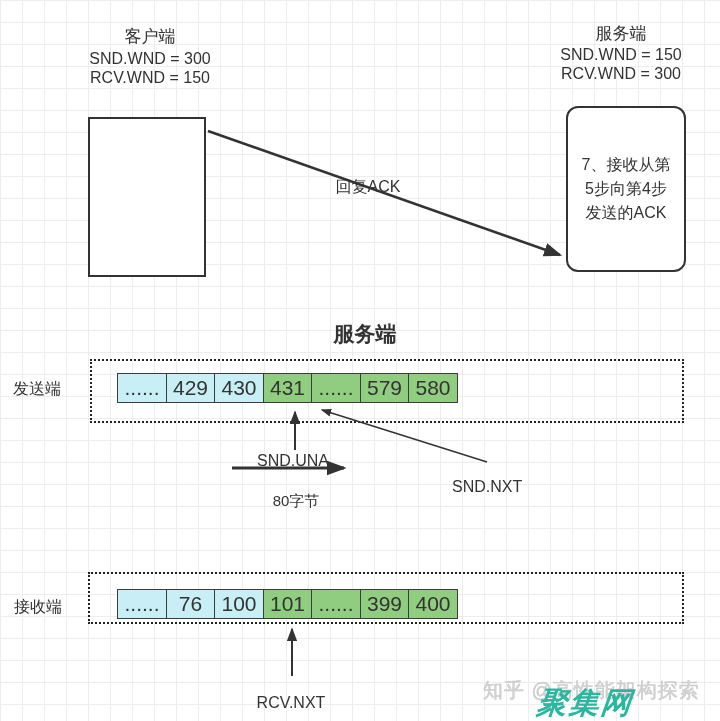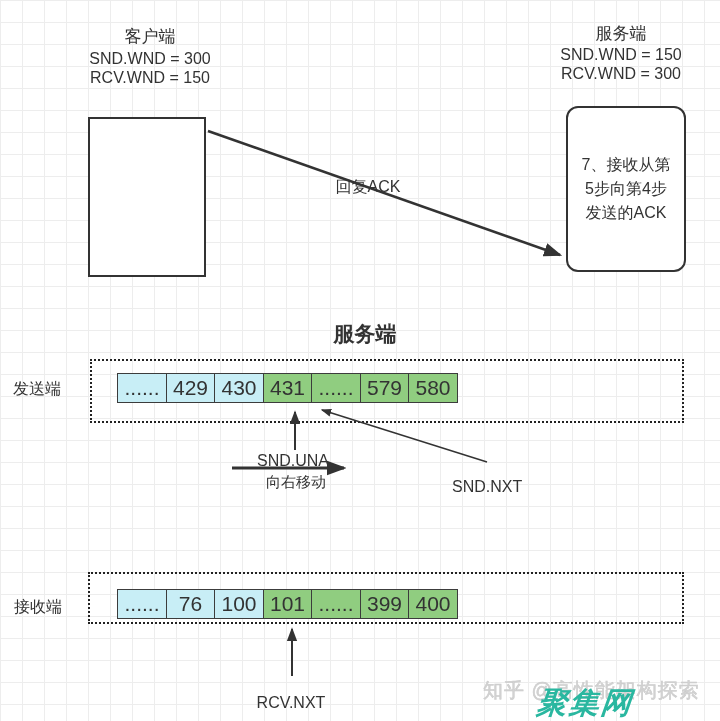--- a/index.html
+++ b/index.html
@@ -89,21 +89,21 @@
     <div class="cell blue">......</div>
     <div class="cell blue">429</div>
     <div class="cell blue">430</div>
     <div class="cell green">431</div>
     <div class="cell green">......</div>
     <div class="cell green">579</div>
     <div class="cell green">580</div>
   </div>
 
   <div class="abs ctr t16" style="left:233px;top:451px;width:120px;text-decoration:underline;">SND.UNA</div>
-  <div class="abs ctr" style="left:236px;top:473px;width:120px;font-size:15px;">向右移动</div>
+  <div class="abs ctr" style="left:236px;top:492px;width:120px;font-size:15px;">80字节</div>
 
   <div class="abs t16" style="left:452px;top:477px;">SND.NXT</div>
 
   <div class="abs row-label" style="left:14px;top:597px;">接收端</div>
 
   <div class="abs dotted-box" style="left:88px;top:572px;width:596px;height:52px;"></div>
 
   <div class="abs row" style="left:117px;top:589px;">
     <div class="cell blue">......</div>
     <div class="cell blue">76</div>

